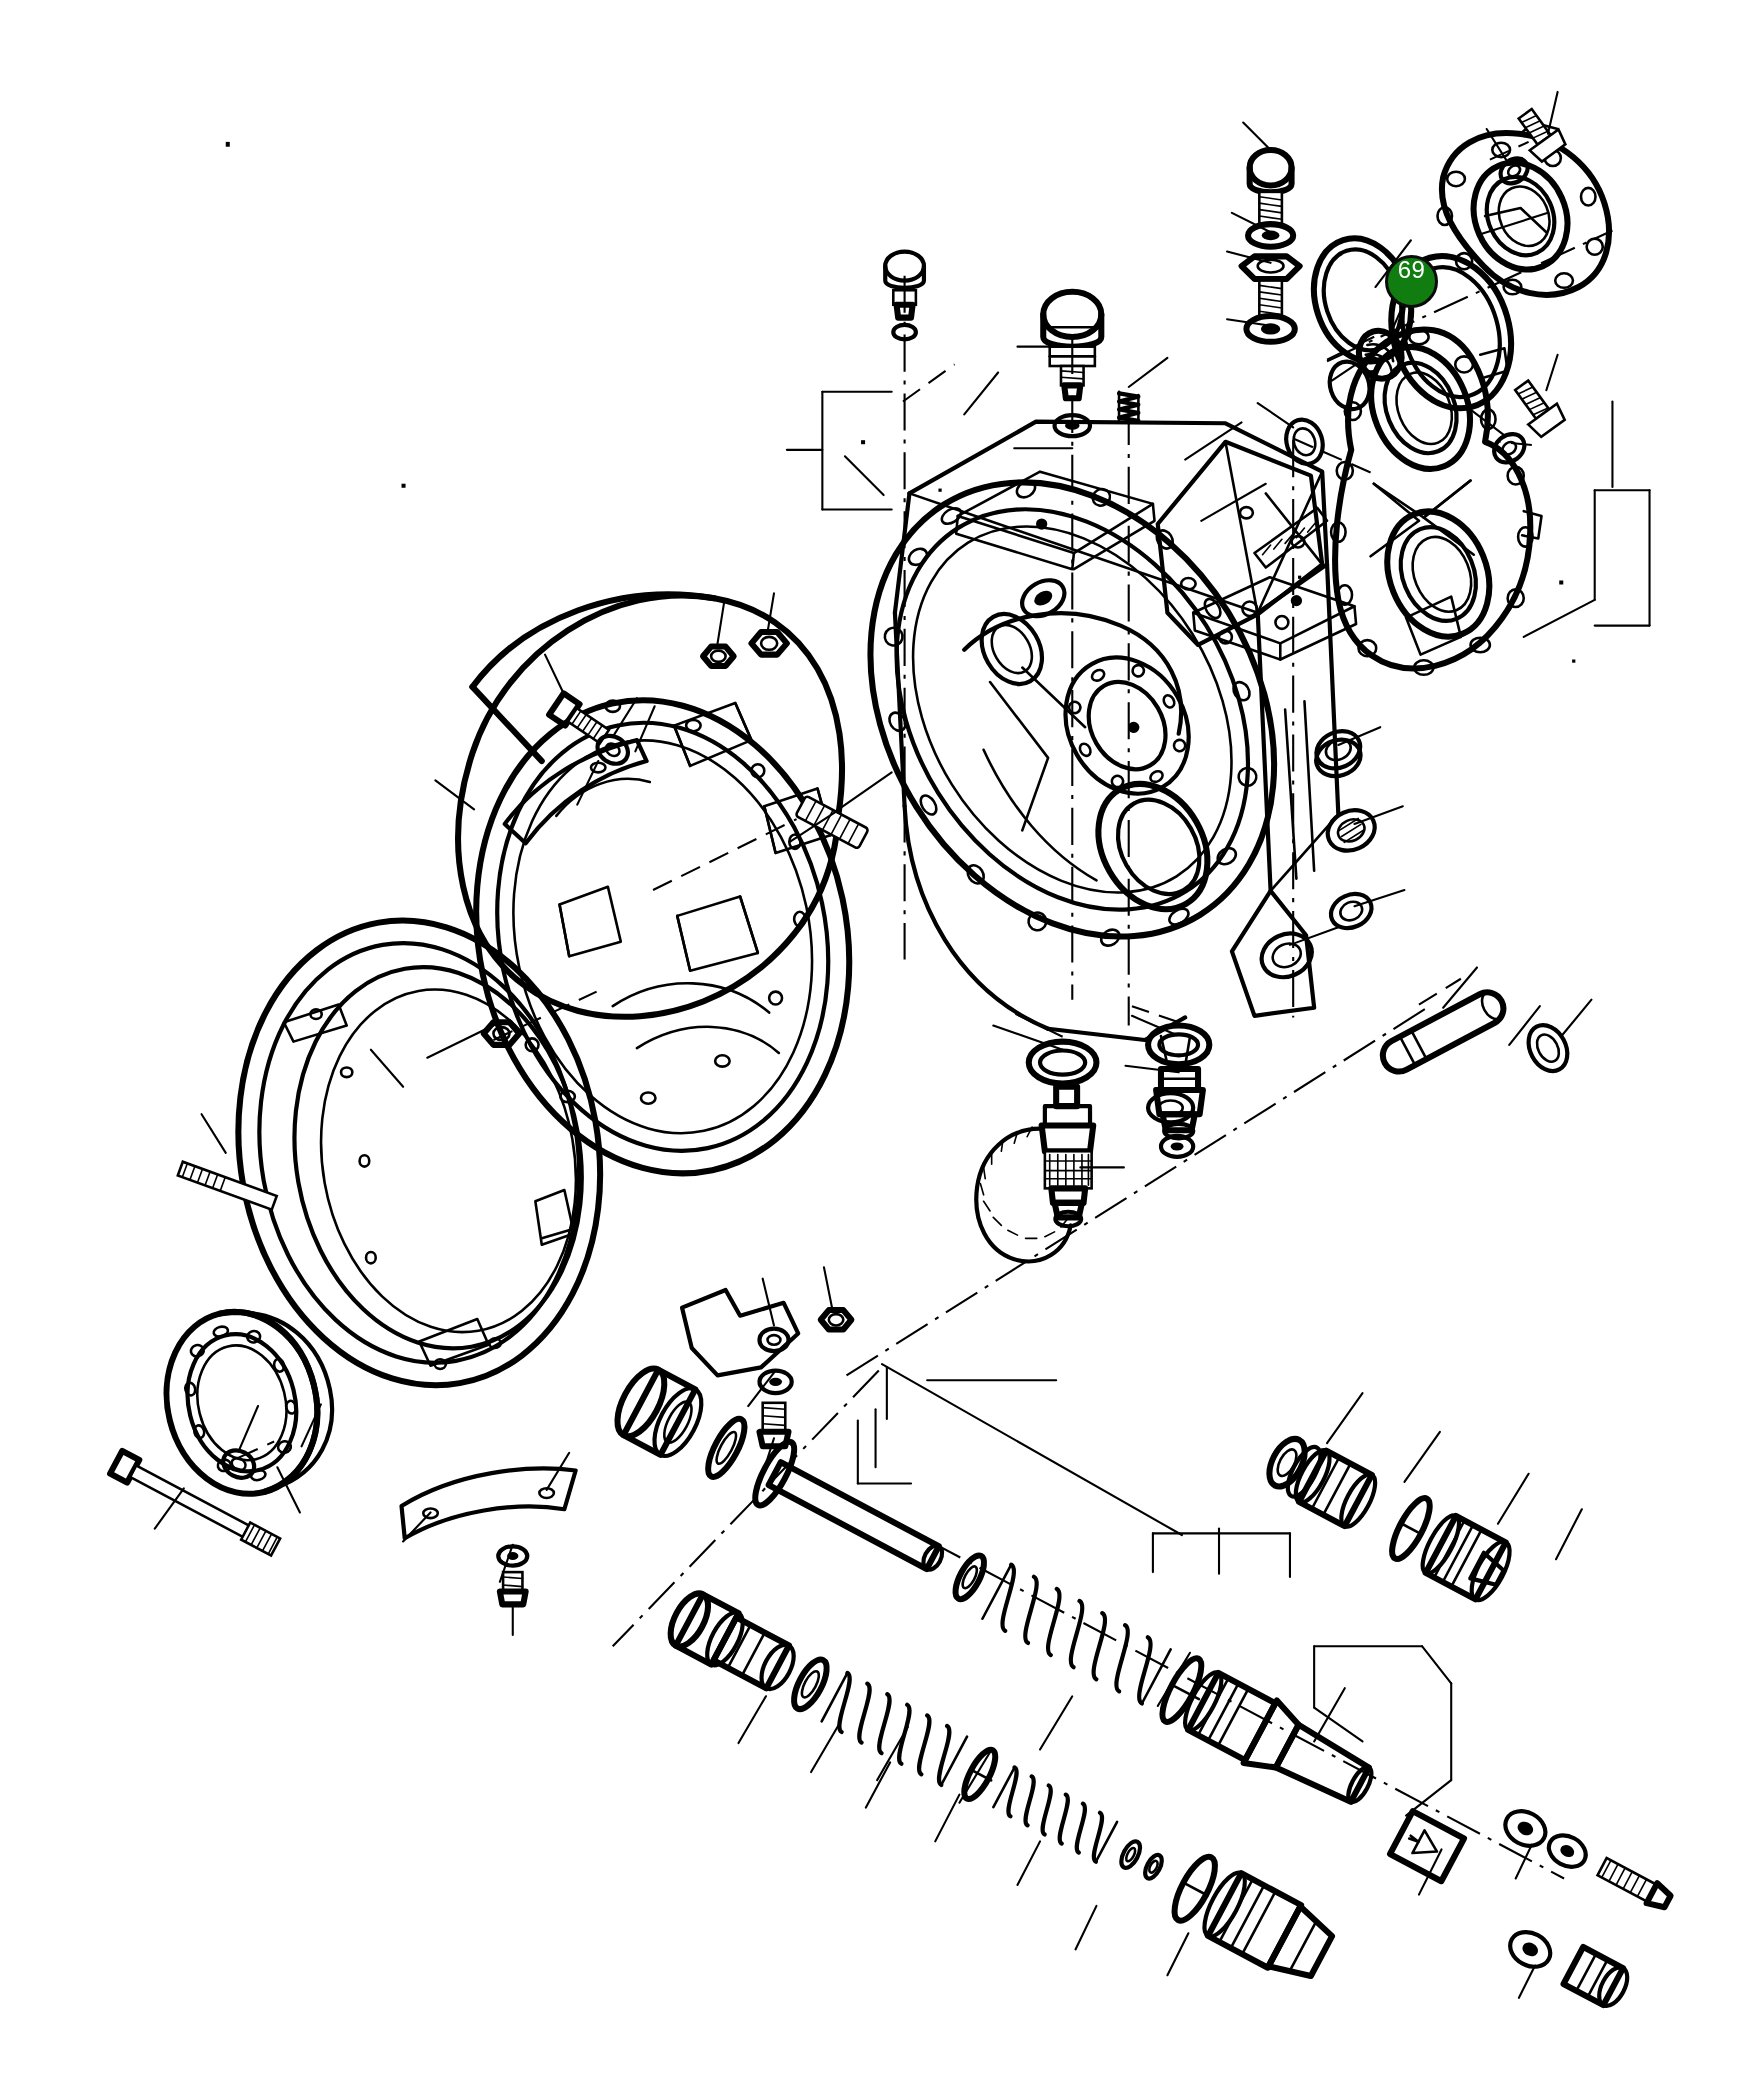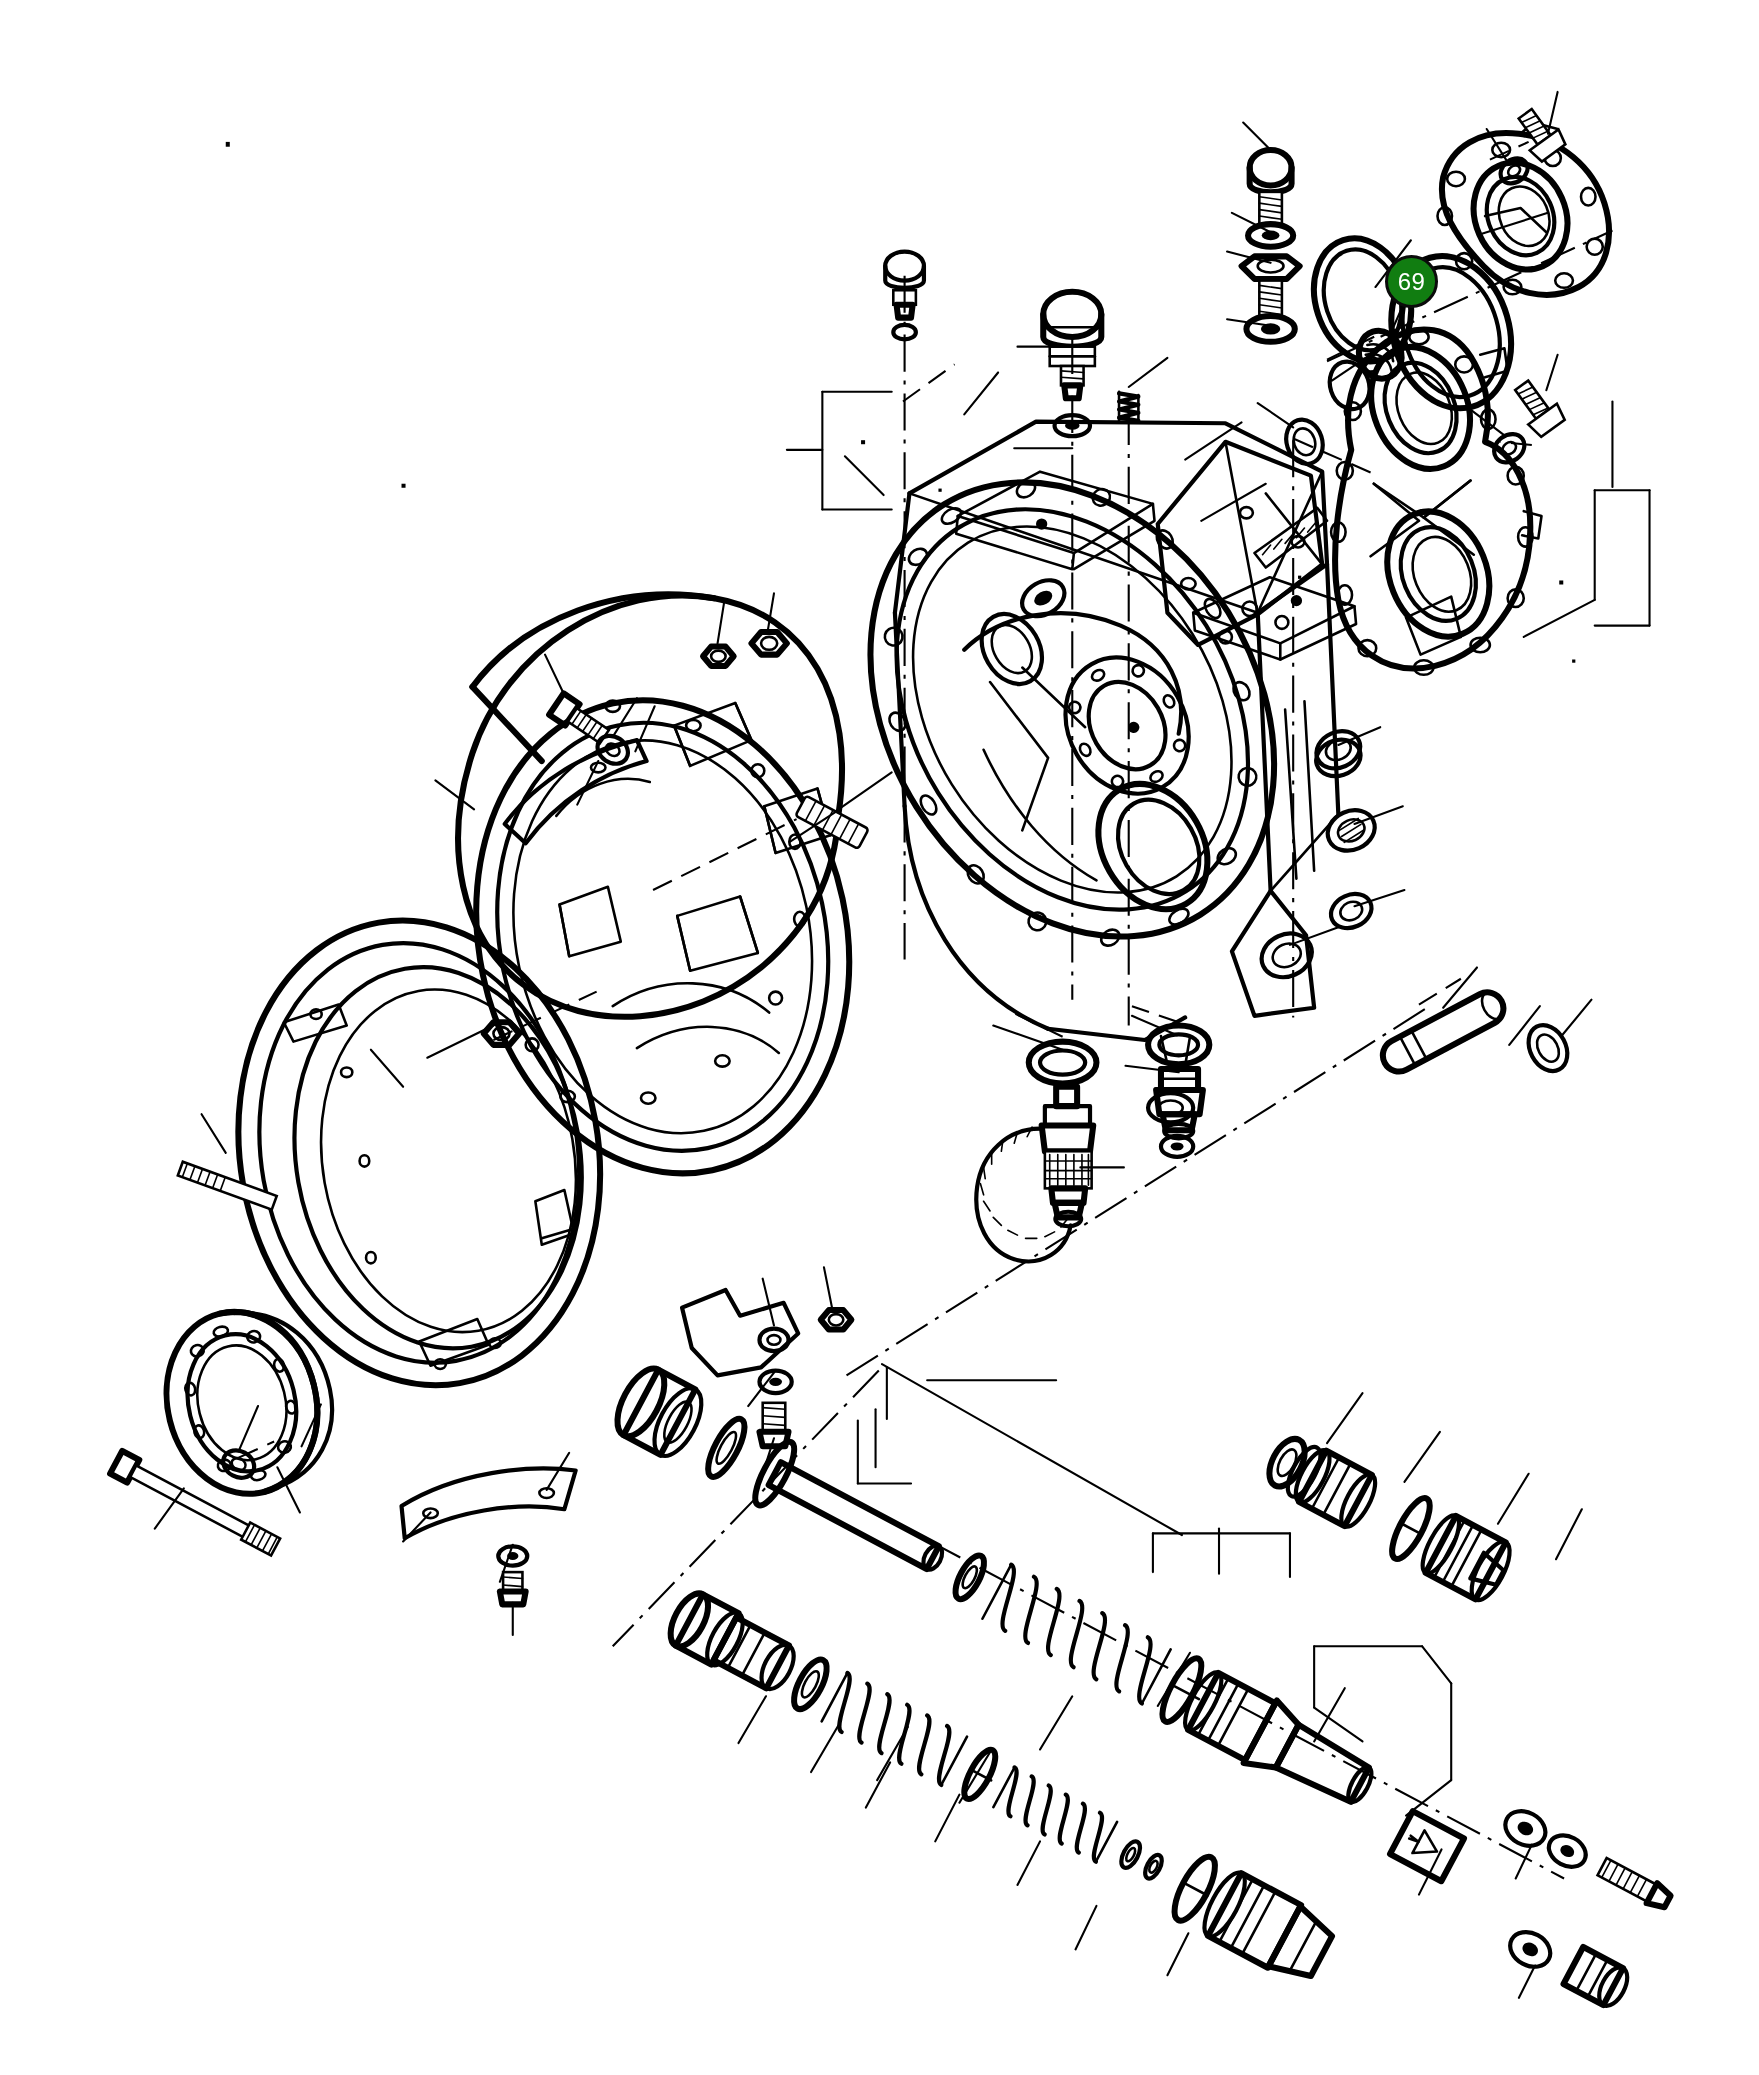--- a/index.html
+++ b/index.html
@@ -19,21 +19,20 @@
     position:absolute;
     left:0; top:0;
     width:1760px;
     height:2076px;
   }
   
   .callout{
     position:absolute;
     border-radius:50%;
     display:flex;
-    align-items:center;
     justify-content:center;
     box-sizing:border-box;
     line-height:1;
     user-select:none;
   }
   .callout .callout-label{
     font-family:"Liberation Sans", sans-serif;
     font-weight:400;
     letter-spacing:0.4px;
     pointer-events:none;

